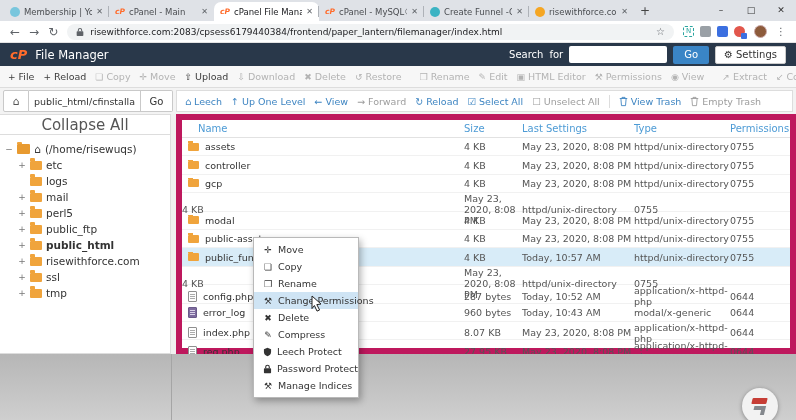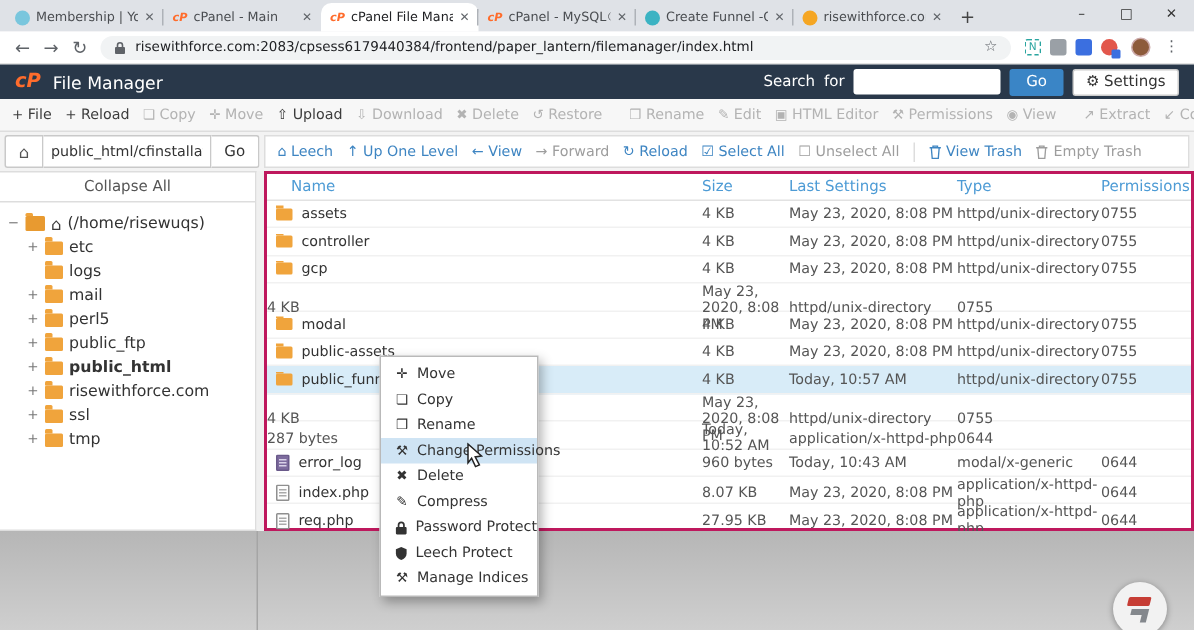--- a/index.html
+++ b/index.html
@@ -65,32 +65,32 @@
   .pathin{width:112px;border:1px solid #c9c9c9;border-left:none;font-size:9.5px;color:#333;padding:0 5px;font-family:"DejaVu Sans",sans-serif}
   .pathgo{width:32px;background:#fff;border:1px solid #c9c9c9;border-left:none;border-radius:0 2px 2px 0;display:flex;align-items:center;justify-content:center;font-size:10px;color:#333}
   .navbox{position:absolute;left:176px;right:3px;top:2px;height:22px;background:#fff;border:1px solid #ddd;display:flex;align-items:center;gap:9px;padding:0 8px;font-size:9.5px}
   .nv{display:flex;align-items:center;gap:3px;color:#3e85c2;white-space:nowrap}
   .nv .i{font-size:9.5px}
   .nv.dim{color:#9d9d9d}
   .nv svg{width:9px;height:11px}
 
   
   .sidebar{position:absolute;top:114px;left:0;width:171px;height:240px;background:#fff;border:1px solid #ddd;border-left:none}
-  .collapse{height:20px;border-bottom:1px solid #ddd;display:flex;align-items:center;justify-content:center;font-size:10px;color:#555}
+  .collapse{height:20px;border-bottom:1px solid #ddd;display:flex;align-items:center;justify-content:center;font-size:15px;color:#555}
   .tree{padding:6px 5px;font-size:10.5px;color:#333}
   .trow{display:flex;align-items:center;gap:4px;height:16px}
   .trow.child{padding-left:13px}
   .trow .exp{width:8px;font-size:9px;color:#777;text-align:center;flex:none}
   .trow.bold .lbl{font-weight:bold}
   .fold{flex:none;width:12px;height:9px;background:#f0a43c;border-radius:1px;position:relative}
   .fold::before{content:"";position:absolute;top:-2.5px;left:0;width:5px;height:2.5px;background:#f0a43c;border-radius:1px 1px 0 0}
   .fold.open{width:13px;height:10px;background:#e89a30}
   .hglyph{font-size:11px;color:#3a3a3a}
 
-  .tablepanel{position:absolute;top:114px;left:176px;width:620px;height:240px;background:#fff;border:2px solid #be185d}
+  .tablepanel{position:absolute;top:114px;left:176px;width:620px;height:240px;background:#fff;border:6px solid #be185d}
   .grid{display:grid;grid-template-columns:1fr 58px 112px 96px 60px;align-items:center}
   .thead{height:18px;font-size:10px;color:#4d9bd5;border-bottom:1px solid #e2e2e2}
   .thead .h1{padding-left:16px}
   .row{height:18.4px;font-size:9.5px;color:#555;border-bottom:1px solid #f1f1f1}
   .row.hl{background:#d8ecf8}
   .namecell{display:flex;align-items:center;gap:6px;padding-left:6px;color:#333;overflow:hidden}
   .fold.sm{width:11px;height:8px}
   .fileic{flex:none;width:9px;height:11px;background:#fdfdfd;border:1px solid #8f8f8f;border-radius:1px;position:relative}
   .fileic::after{content:"";position:absolute;left:1px;top:2px;width:5px;height:1px;background:#aaa;box-shadow:0 2px 0 #aaa,0 4px 0 #aaa}
   .fileic.purple{background:#7d6b9e;border-color:#6a5a8a}
@@ -446,20 +446,24 @@
         <span>httpd/unix-directory</span>
         <span>0755</span>
       </div>
     <div class="grid row">
         <span>4 KB</span>
         <span>May 23, 2020, 8:08 PM</span>
         <span>httpd/unix-directory</span>
         <span>0755</span>
       </div>
     <div class="grid row">
+        <span class="namecell">
+          <span class="fileic"></span>
+          <span>config.php</span>
+        </span>
         <span>287 bytes</span>
         <span>Today, 10:52 AM</span>
         <span>application/x-httpd-php</span>
         <span>0644</span>
       </div>
     <div class="grid row">
         <span class="namecell">
           <span class="fileic purple"></span>
           <span>error_log</span>
         </span>
@@ -511,35 +515,35 @@
         <span class="i">⚒</span>
         <span>Change Permissions</span>
       </div>
     <div class="mi">
         <span class="i">✖</span>
         <span>Delete</span>
       </div>
     <div class="mi">
         <span class="i">✎</span>
         <span>Compress</span>
+      </div>
+    <div class="mi">
+        <svg viewBox="0 0 12 14">
+          <path d="M6 1l5 2v4c0 3-2 5-5 6-3-1-5-3-5-6V3z" fill="#333"></path>
+        </svg>
+        <span>Leech Protect</span>
       </div>
     <div class="mi">
         <svg viewBox="0 0 12 14">
           <rect x="1" y="6" width="10" height="7" rx="1" fill="#333"></rect>
           <path d="M3.5 6V4.2a2.5 2.5 0 0 1 5 0V6" fill="none" stroke="#333" stroke-width="1.6"></path>
         </svg>
         <span>Password Protect</span>
       </div>
     <div class="mi">
-        <svg viewBox="0 0 12 14">
-          <path d="M6 1l5 2v4c0 3-2 5-5 6-3-1-5-3-5-6V3z" fill="#333"></path>
-        </svg>
-        <span>Leech Protect</span>
-      </div>
-    <div class="mi">
         <span class="i">⚒</span>
         <span>Manage Indices</span>
       </div>
   </div>
 
   <svg class="cursor" width="14" height="18" viewBox="0 0 14 18">
     <path d="M2 1l9 8-4.2.6L9.6 15l-2.6 1.1-2.6-5.6L2 13.6z" fill="#fff" stroke="#222" stroke-width="1"></path>
   </svg>
 
   <div class="wm">

